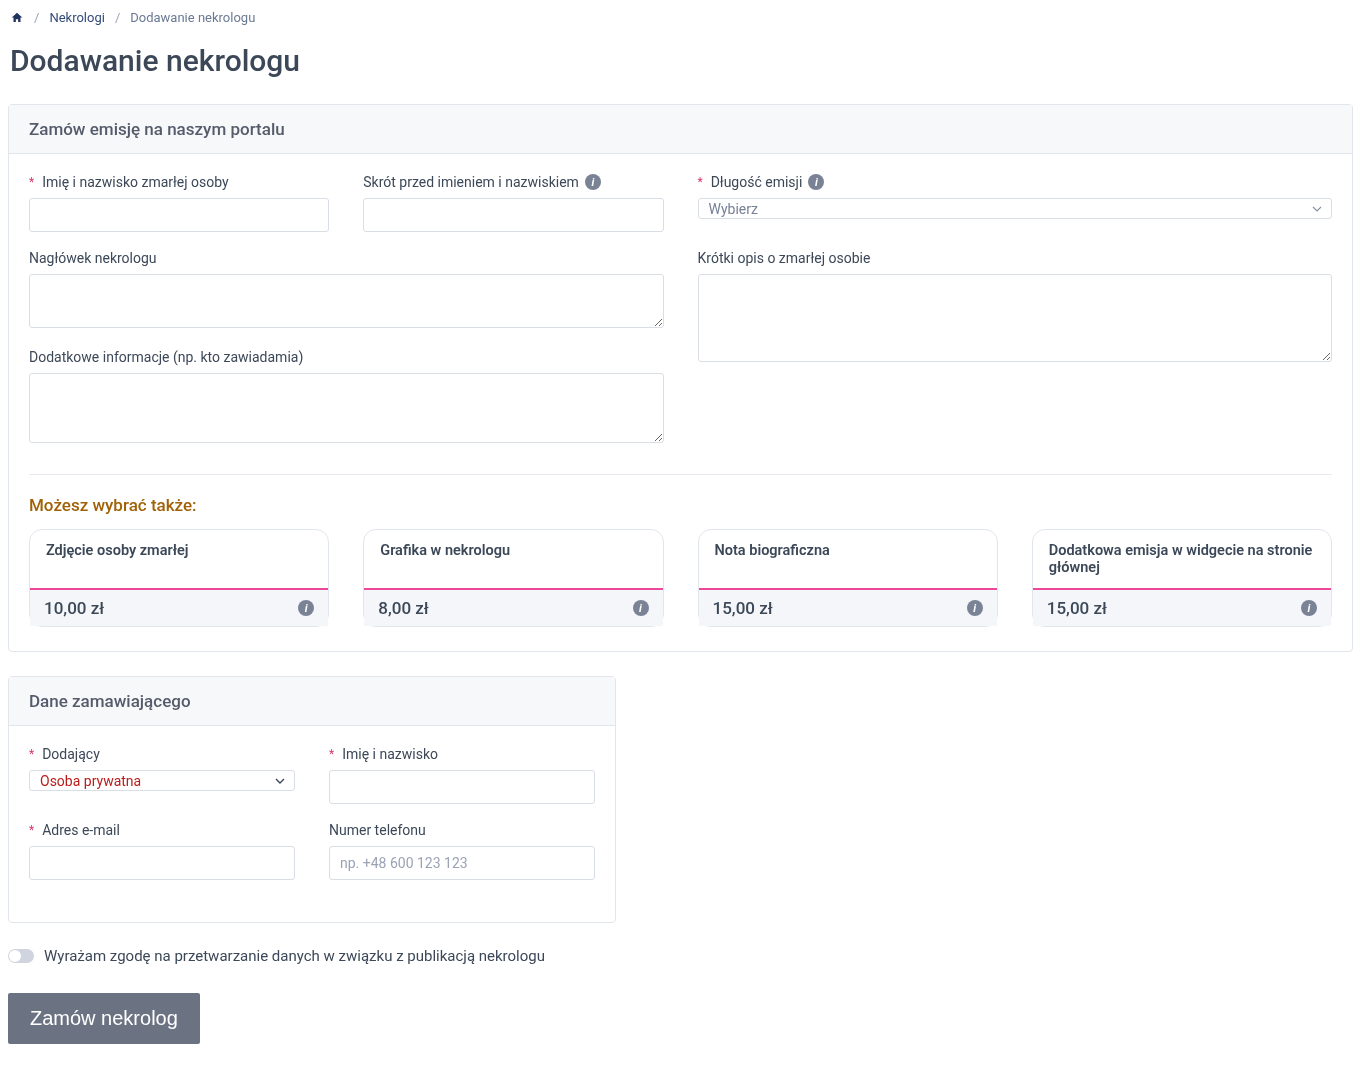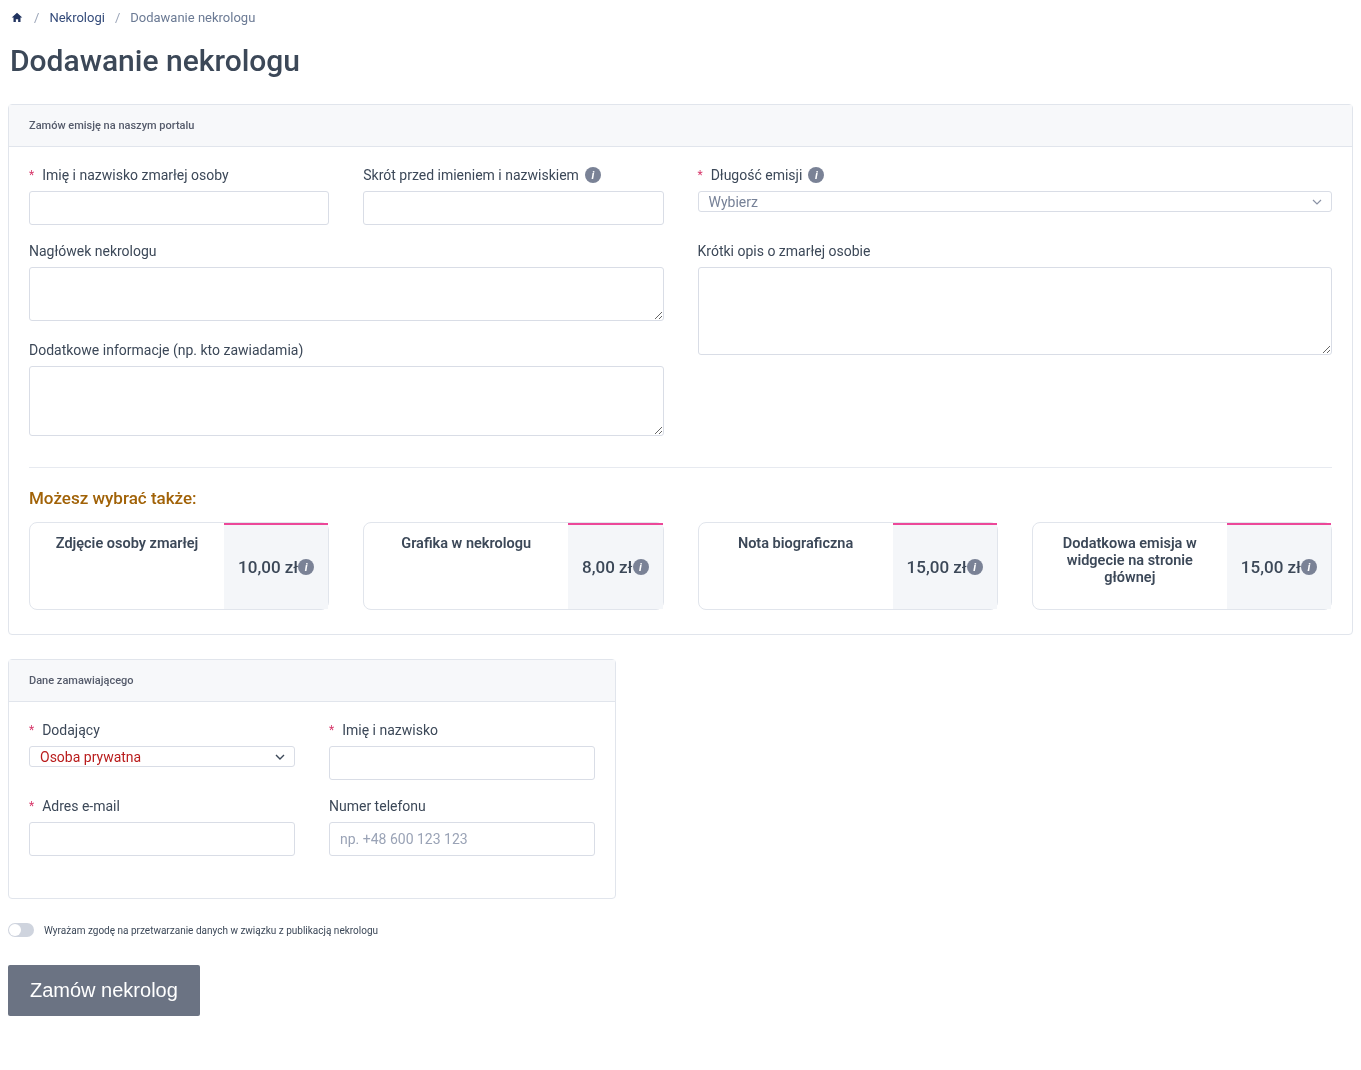--- a/index.html
+++ b/index.html
@@ -39,21 +39,21 @@
 .card {
   border: 1px solid #e1e5ec;
   border-radius: 4px;
   background: #fff;
   margin-bottom: 24px;
 }
 .card-header {
   background: #f7f8fa;
   padding: 14px 20px;
   border-bottom: 1px solid #e1e5ec;
-  font-size: 11px;
+  font-size: 17px;
   font-weight: 500;
   color: #555b6b;
 }
 .card-body {
   padding: 20px 20px 24px 20px;
 }
 
 
 .grid-main {
   display: grid;
@@ -134,25 +134,25 @@
 }
 
 
 .options-grid {
   display: grid;
   grid-template-columns: repeat(4, 1fr);
   gap: 34px;
 }
 .opt-card {
   border: 1px solid #e1e5ec;
-  border-radius: 8px;
-  background: #fff;
-  display: flex;
+  border-radius: 13px;
+  background: #fff;
+  display: flex;
+  flex-direction: column;
   min-height: 88px;
-  text-align: center;
 }
 .opt-title {
   padding: 12px 16px;
   font-size: 14.5px;
   font-weight: 600;
   color: #3c4858;
   flex: 1;
 }
 .opt-footer {
   background: #f4f6f9;
@@ -176,21 +176,21 @@
   gap: 0 34px;
 }
 
 
 .consent {
   display: flex;
   align-items: center;
   gap: 10px;
   margin-bottom: 28px;
   margin-top: 4px;
-  font-size: 10px;
+  font-size: 15px;
   color: #3c4858;
 }
 .toggle {
   width: 26px; height: 14px;
   border-radius: 999px;
   background: #cfd4de;
   position: relative;
 }
 .toggle::after {
   content: "";

